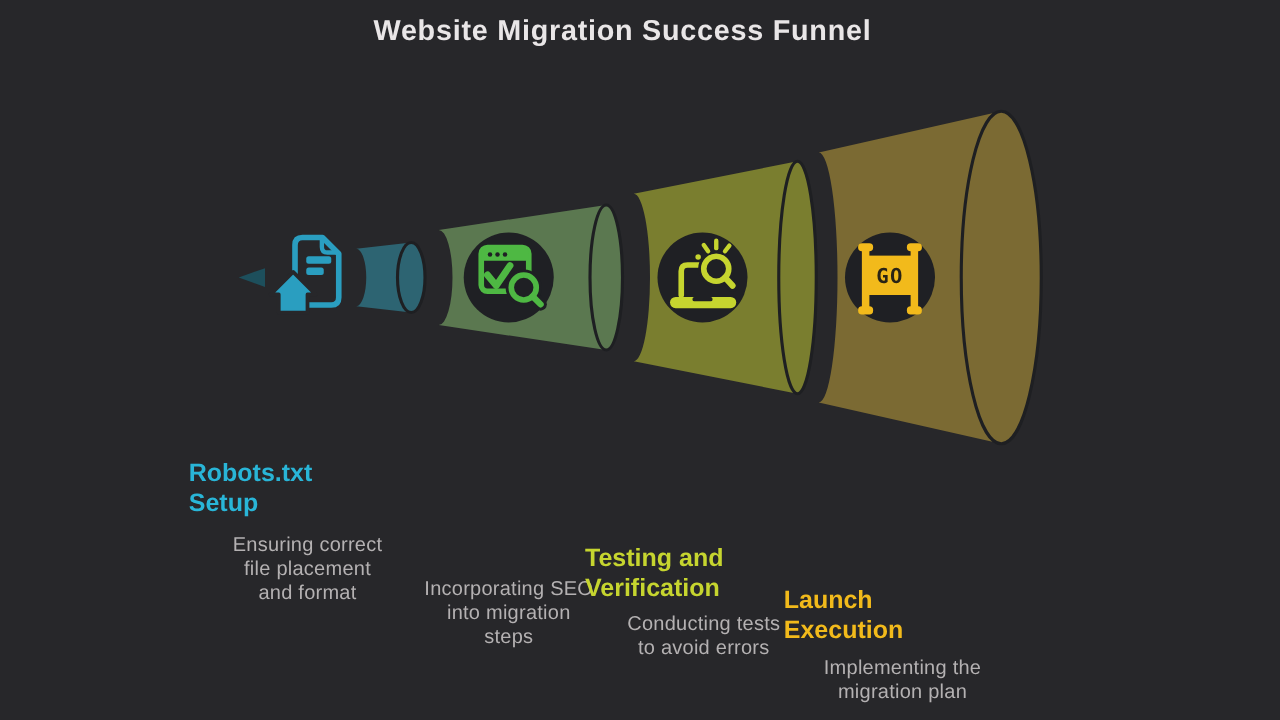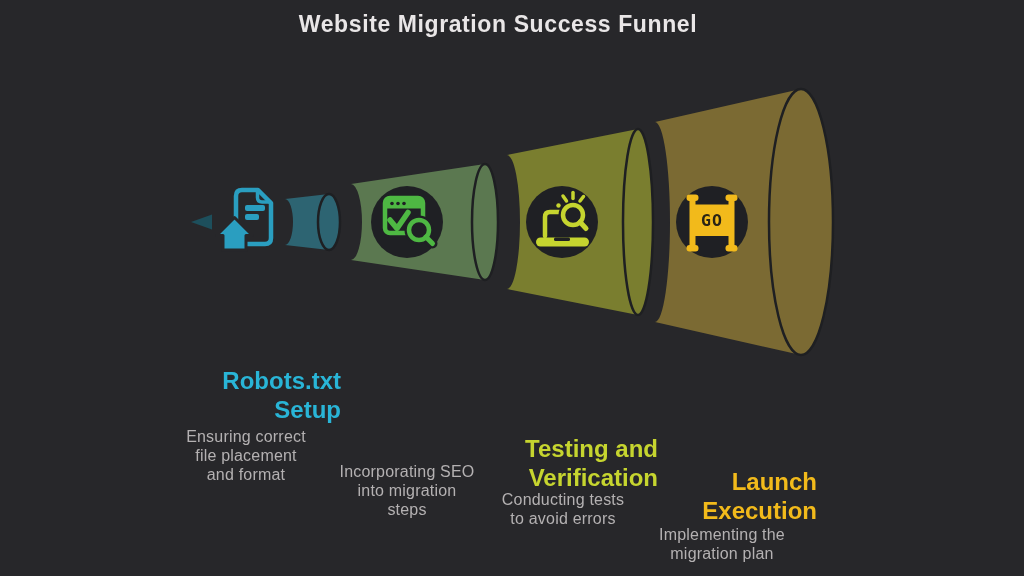--- a/index.html
+++ b/index.html
@@ -19,22 +19,22 @@
   }
   svg.funnel{position:absolute;left:0;top:0;}
   .f-tip{fill:var(--stage1-tip);}
   .f-s1{fill:var(--stage1-funnel);}
   .f-s2{fill:var(--stage2-funnel);}
   .f-s3{fill:var(--stage3-funnel);}
   .f-s4{fill:var(--stage4-funnel);}
   .cap{stroke:var(--outline-dark);stroke-width:2.5;}
   .icon-circle{fill:var(--icon-circle);}
   .stage-heading{
-    position:absolute;width:190px;text-align:right;
-    font-size:24px;font-weight:700;line-height:1.2;
+    position:absolute;width:190px;text-align:left;
+    font-size:20px;font-weight:700;line-height:1.2;
     white-space:pre-line;
   }
   .stage-desc{
     position:absolute;width:190px;text-align:center;
     font-size:16px;font-weight:400;line-height:1.2;
     color:var(--desc-text,#b4b1b2);
     white-space:pre-line;letter-spacing:.2px;
   }
   .h1{left:151px;top:367px;color:var(--stage1-accent);}
   .d1{left:151px;top:427px;}

